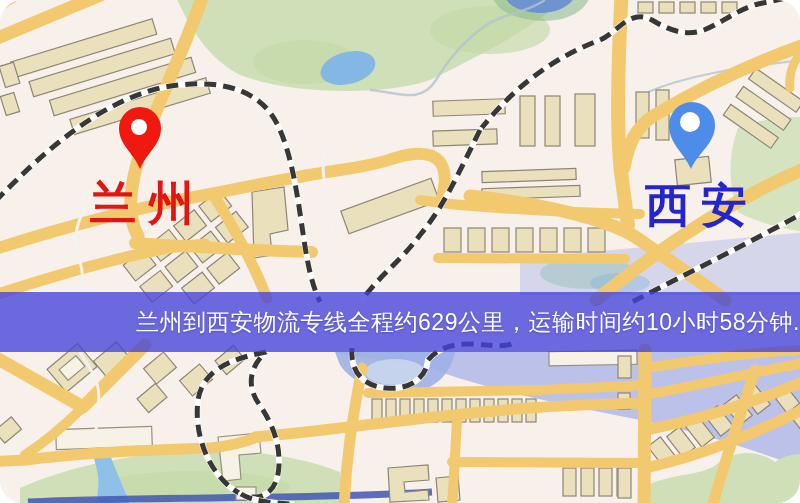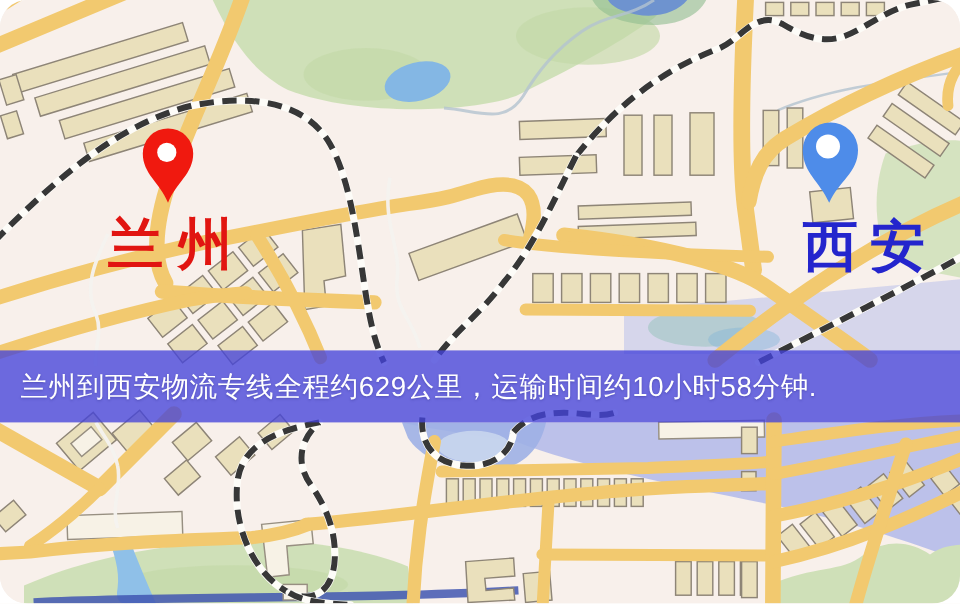--- a/index.html
+++ b/index.html
@@ -24,26 +24,26 @@
   .stream{stroke:#b3c3cf;fill:none;opacity:.8;}
   .pin-lanzhou{fill:var(--lanzhou-pin,#f0190f);}
   .pin-xian{fill:var(--xian-pin,#4e8ce9);}
   .pin-hole{fill:var(--pin-hole,#ffffff);}
   
   .pin-label{
     position:absolute;font-family:"DejaVu Serif","Liberation Serif",serif;
     font-weight:700;font-size:46px;line-height:1;white-space:nowrap;
   }
   .label-lanzhou{left:90px;top:180px;color:var(--lanzhou-label,#e11511);letter-spacing:12px;}
-  .label-xian{left:645px;top:182px;color:var(--xian-label,#2425cd);letter-spacing:10px;margin-left:24px;}
+  .label-xian{left:645px;top:182px;color:var(--xian-label,#2425cd);letter-spacing:10px;}
   
   .banner{
     position:absolute;left:0;right:0;top:292px;height:60px;
     background:var(--banner-bg,rgba(68,66,218,.78));
-    display:flex;align-items:center;
+    display:flex;align-items:center;justify-content:flex-end;
   }
   .banner-text{
     color:var(--banner-text,#ffffff);font-size:23px;padding-left:17px;
     letter-spacing:.5px;text-shadow:0 1px 2px rgba(30,30,110,.35);white-space:nowrap;
   }
 </style>
 </head>
 <body>
 
 <div class="stage">

